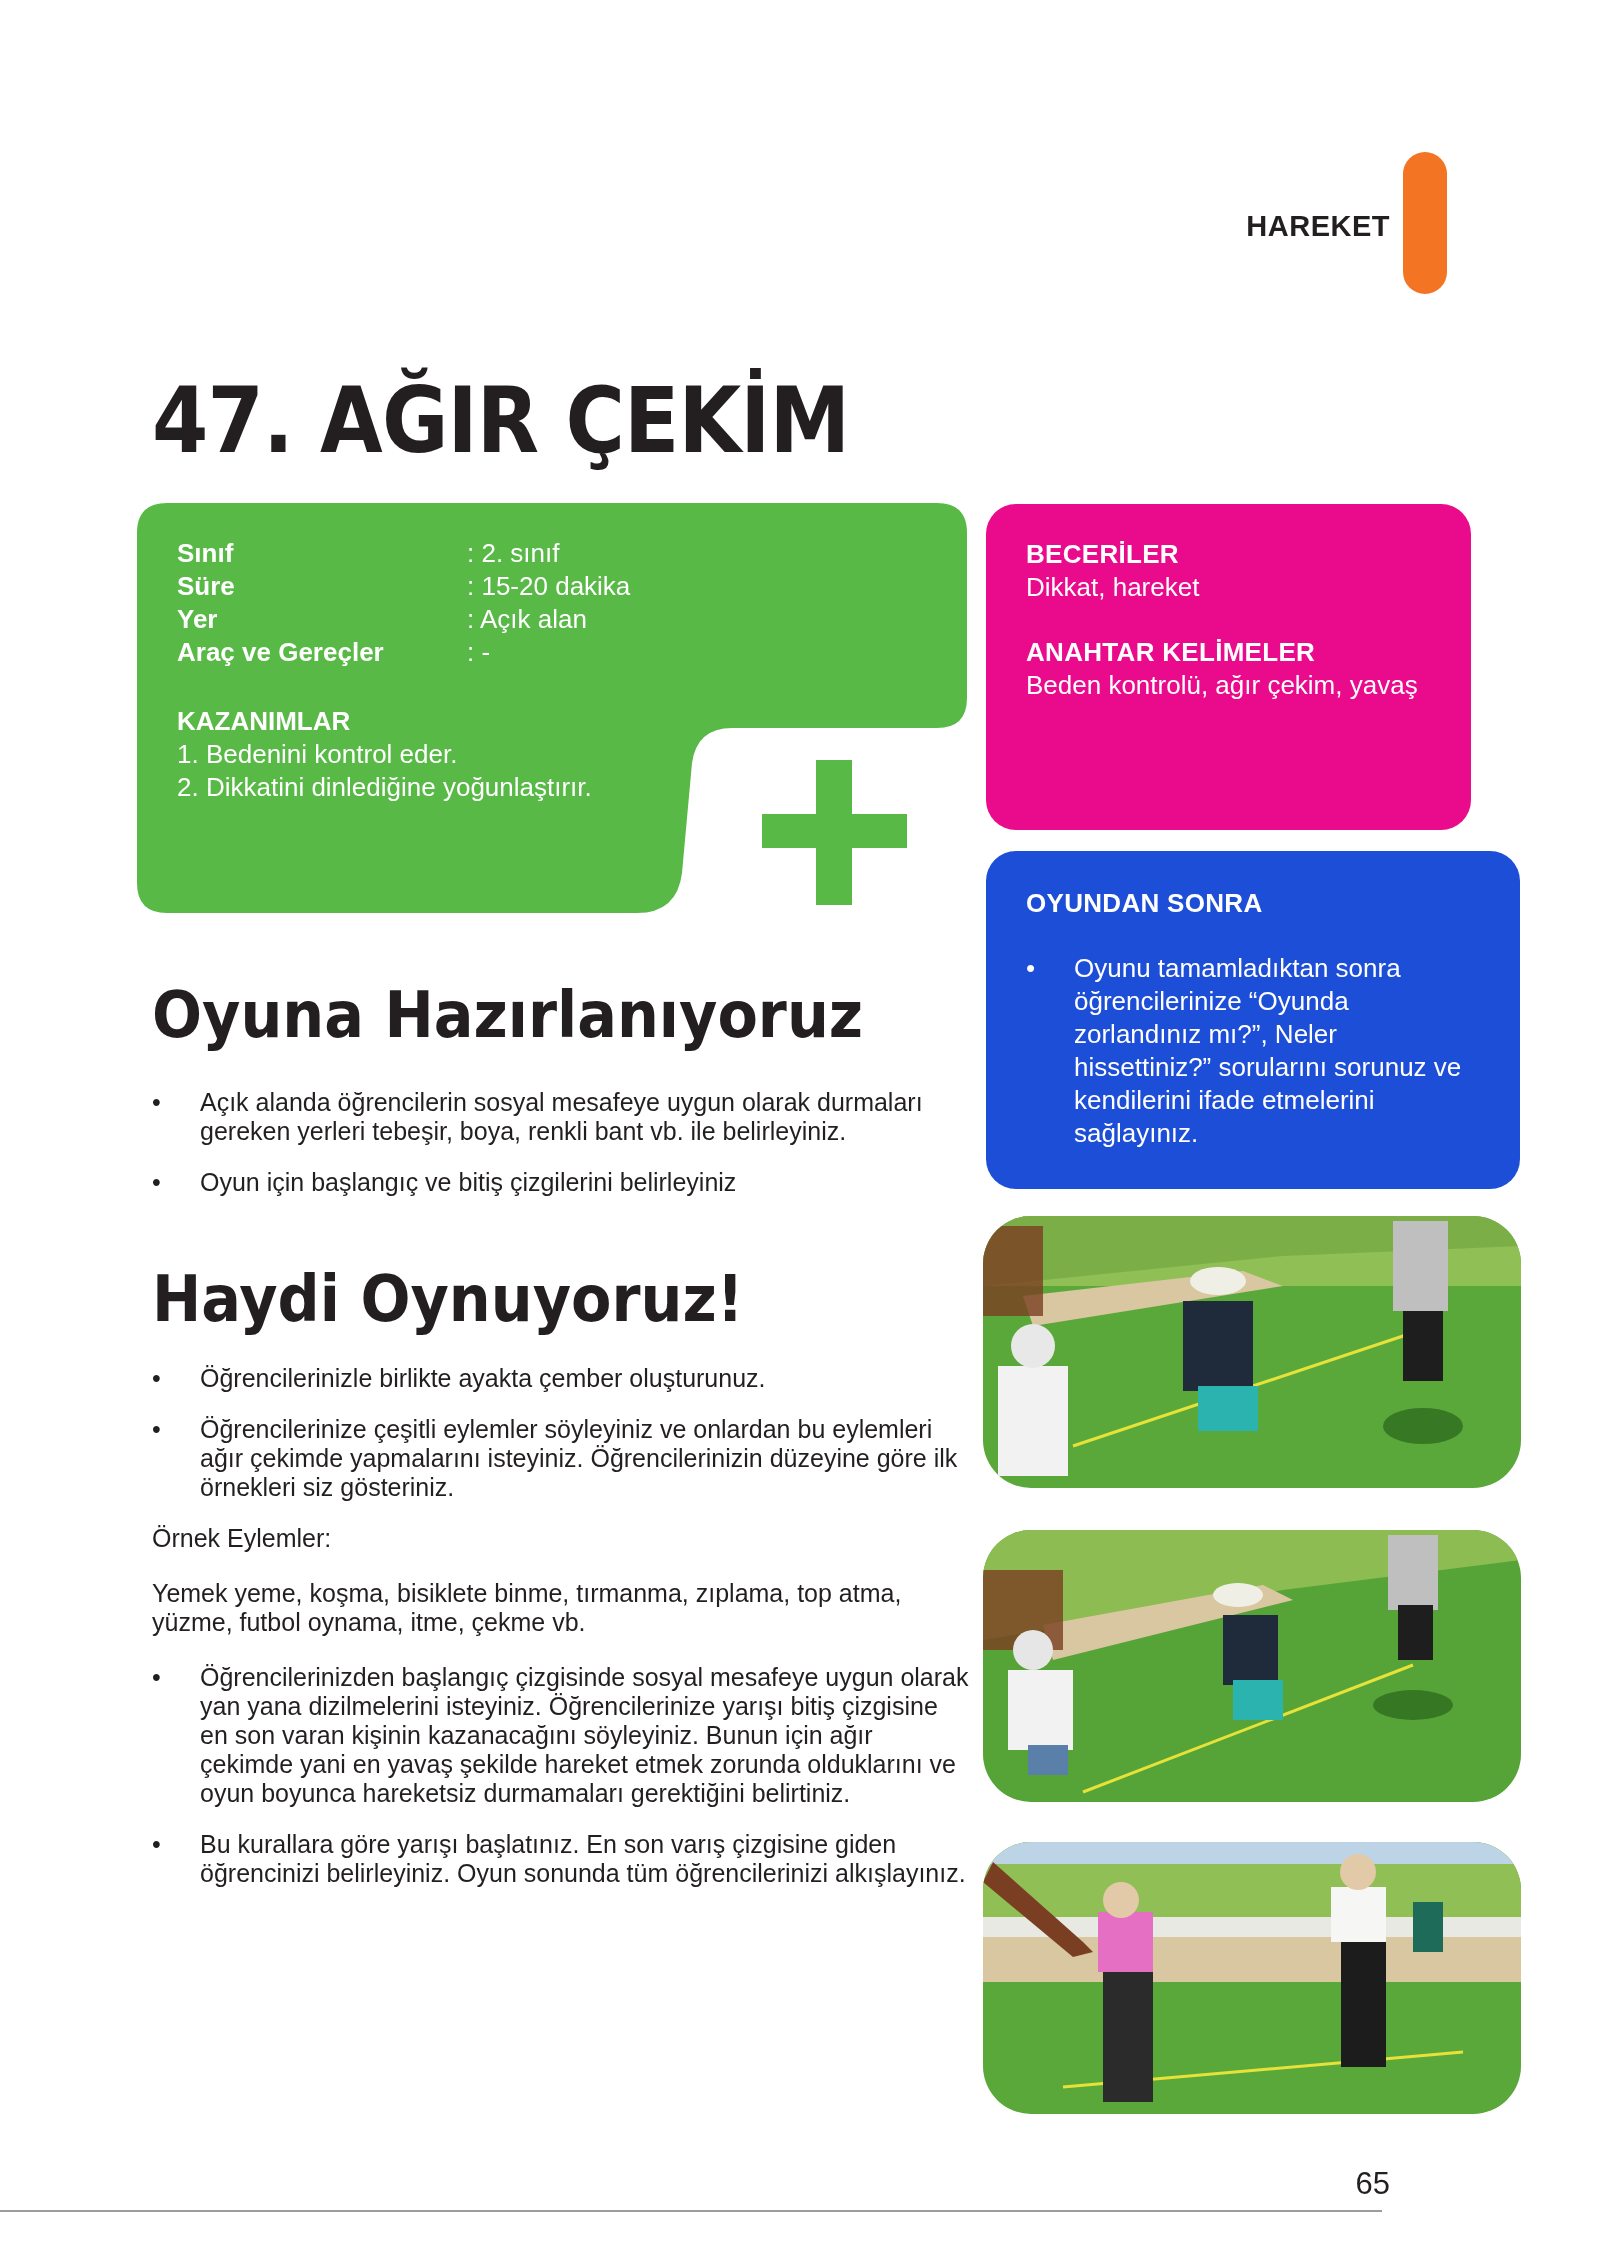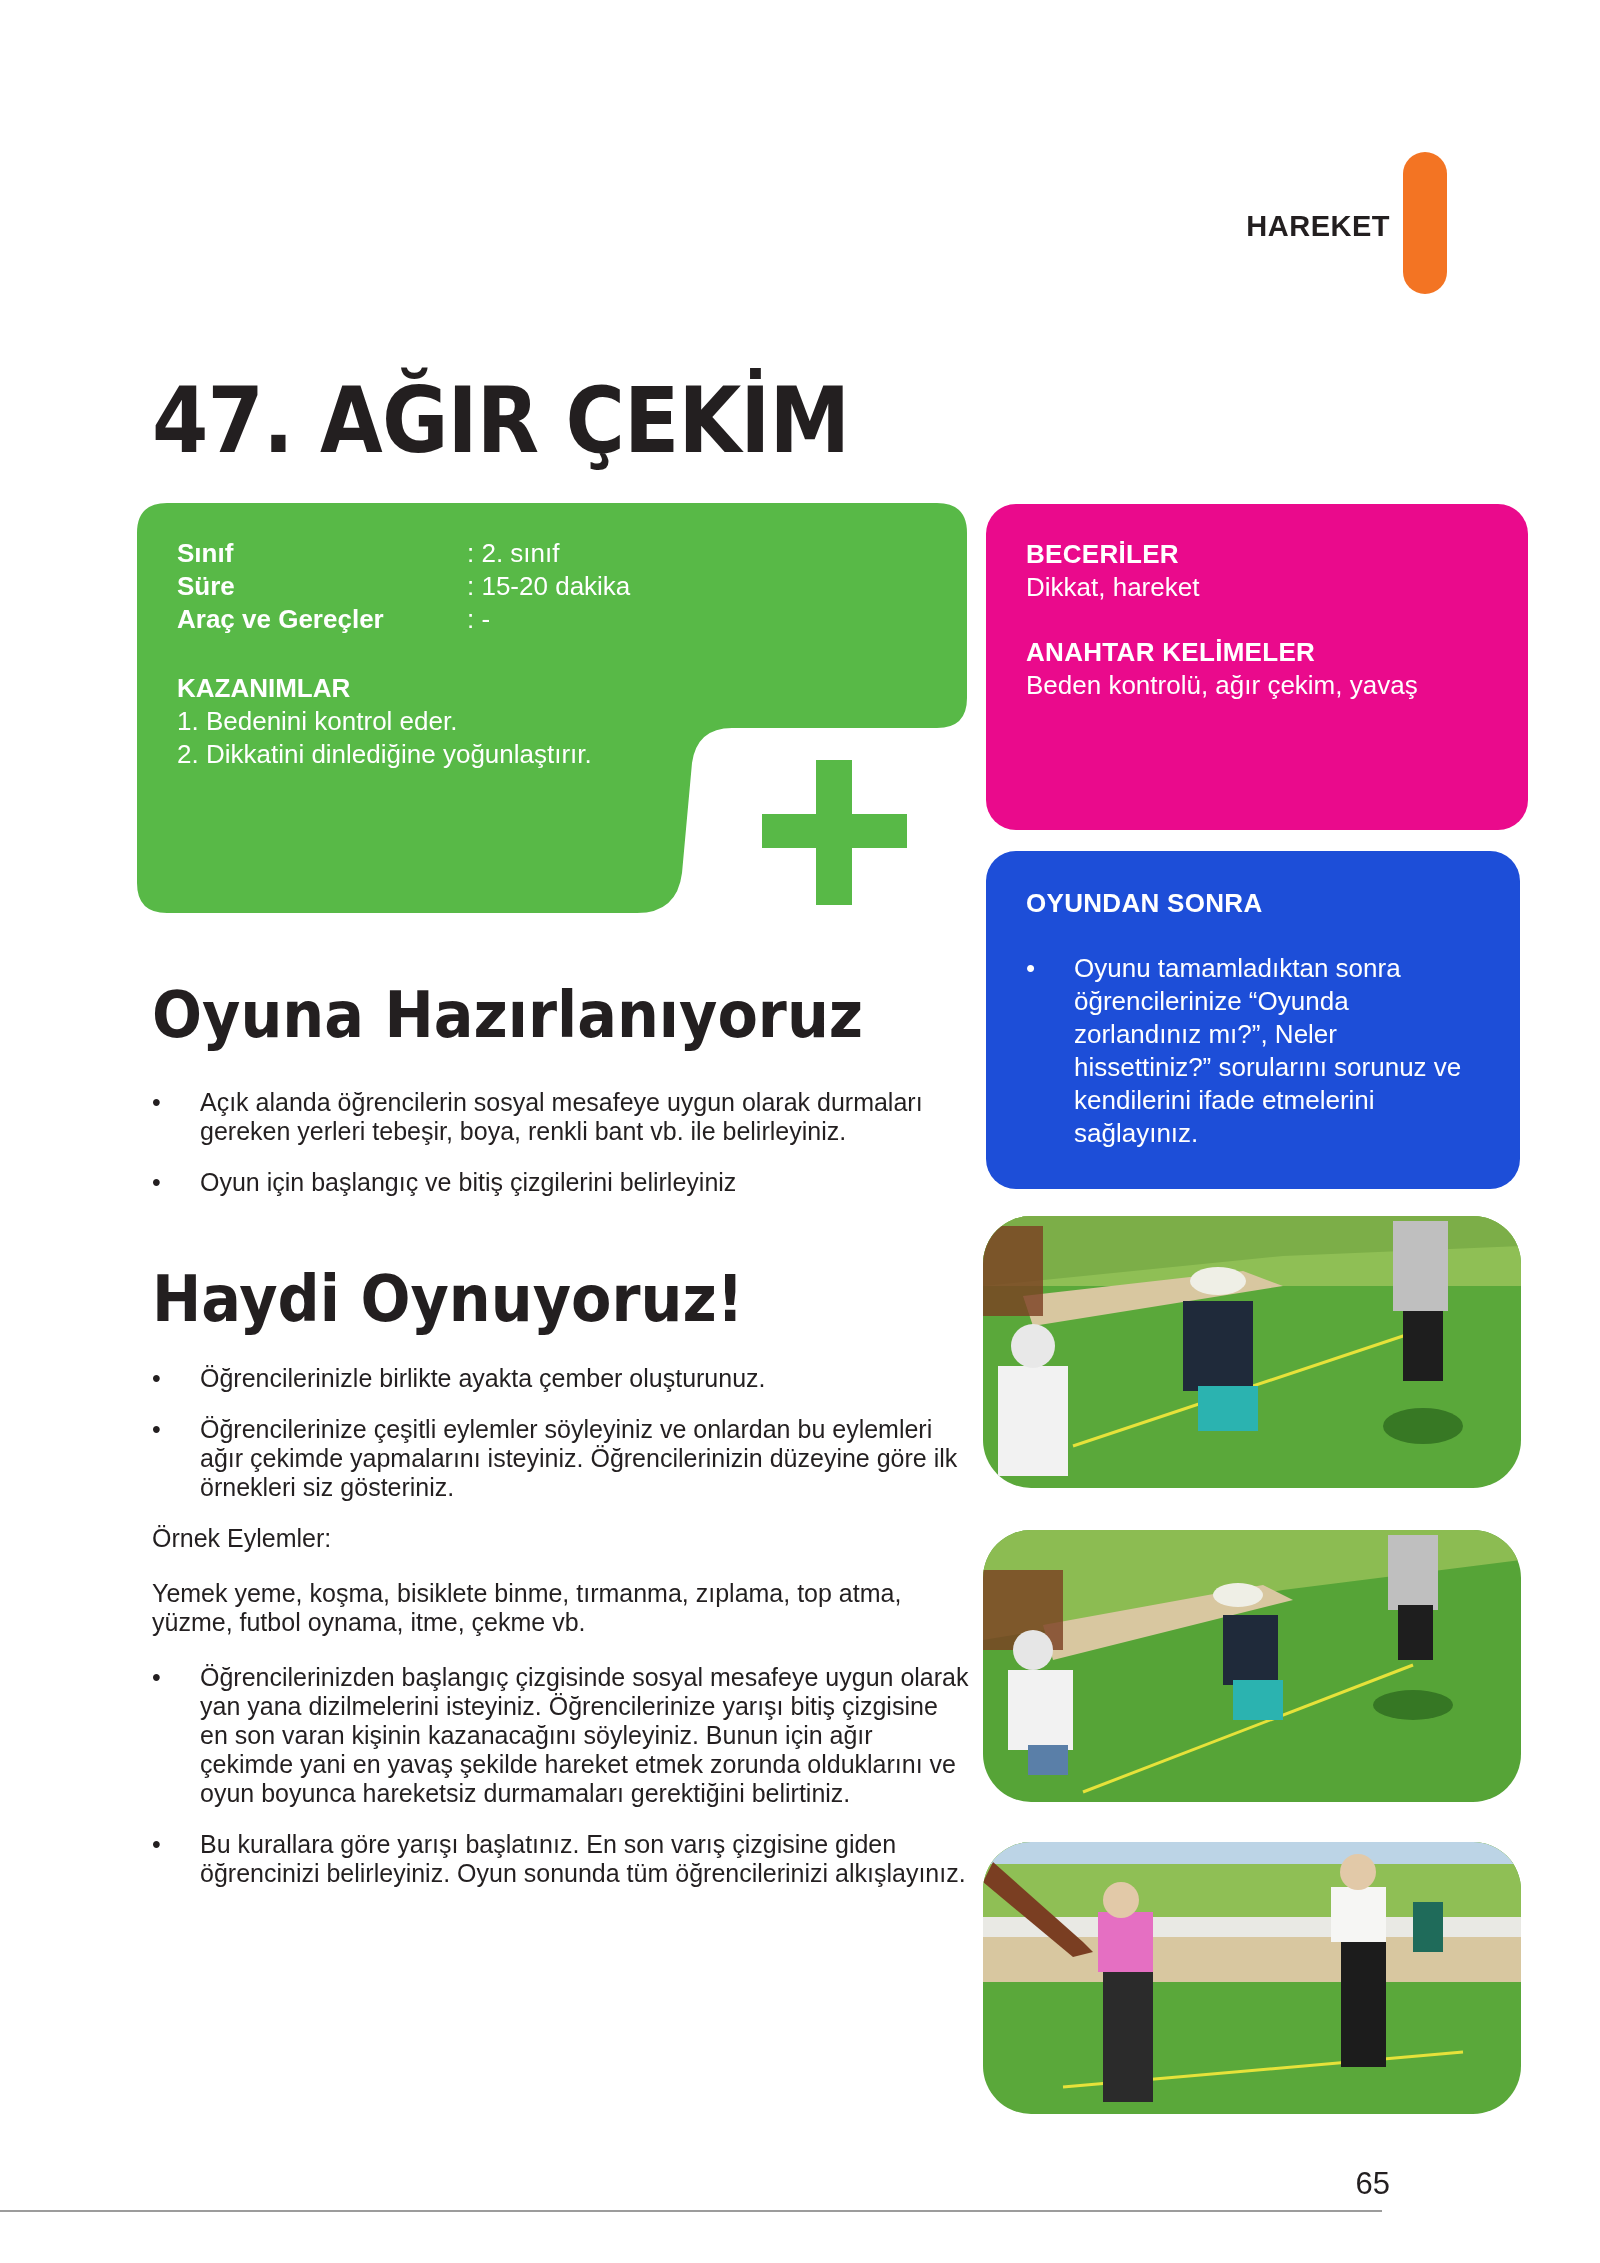--- a/index.html
+++ b/index.html
@@ -19,21 +19,21 @@
   .info-card { position: absolute; left: 137px; top: 503px; width: 830px; height: 412px; }
   .info-card svg.shape { position: absolute; left: 0; top: 0; }
   .info-content { position: absolute; left: 40px; top: 34px; color: #ffffff; font-size: 26px; line-height: 33px; }
   .info-row { display: flex; }
   .info-key { width: 290px; font-weight: 700; }
   .info-val { font-weight: 400; }
   .kazanim-title { margin-top: 36px; font-weight: 700; }
   .plus-icon { position: absolute; left: 762px; top: 760px; width: 145px; height: 145px; }
 
   
-  .skills-card { position: absolute; left: 986px; top: 504px; width: 542px; height: 326px;
+  .skills-card { position: absolute; left: 986px; top: 504px; width: 485px; height: 326px;
     background: #ea0a8c; border-radius: 30px; color: #fff; }
   .skills-card .inner { padding: 34px 40px; font-size: 26px; line-height: 33px; }
   .card-heading { font-weight: 700; letter-spacing: 0.3px; }
   .gap { height: 32px; }
 
   
   .after-card { position: absolute; left: 986px; top: 851px; width: 534px; height: 338px;
     background: #1d4ed8; border-radius: 30px; color: #fff; }
   .after-card .inner { padding: 36px 40px; font-size: 26px; line-height: 33px; }
   .after-bullet { display: flex; margin-top: 32px; }
@@ -69,20 +69,24 @@
     <path d="M30 0 H800 Q830 0 830 30 V195 Q830 225 800 225 H595 Q560 225 555 260 L545 370 Q540 410 500 410 H30 Q0 410 0 380 V30 Q0 0 30 0 Z" fill="#58b947"></path>
   </svg>
   <div class="info-content">
     <div class="info-row">
       <span class="info-key">Sınıf</span>
       <span class="info-val">: 2. sınıf</span>
     </div>
     <div class="info-row">
       <span class="info-key">Süre</span>
       <span class="info-val">: 15-20 dakika</span>
+    </div>
+    <div class="info-row">
+      <span class="info-key">Yer</span>
+      <span class="info-val">: Açık alan</span>
     </div>
     <div class="info-row">
       <span class="info-key">Araç ve Gereçler</span>
       <span class="info-val">: -</span>
     </div>
     <div class="kazanim-title">KAZANIMLAR</div>
     <div>1. Bedenini kontrol eder.</div>
     <div>2. Dikkatini dinlediğine yoğunlaştırır.</div>
   </div>
 </div>

